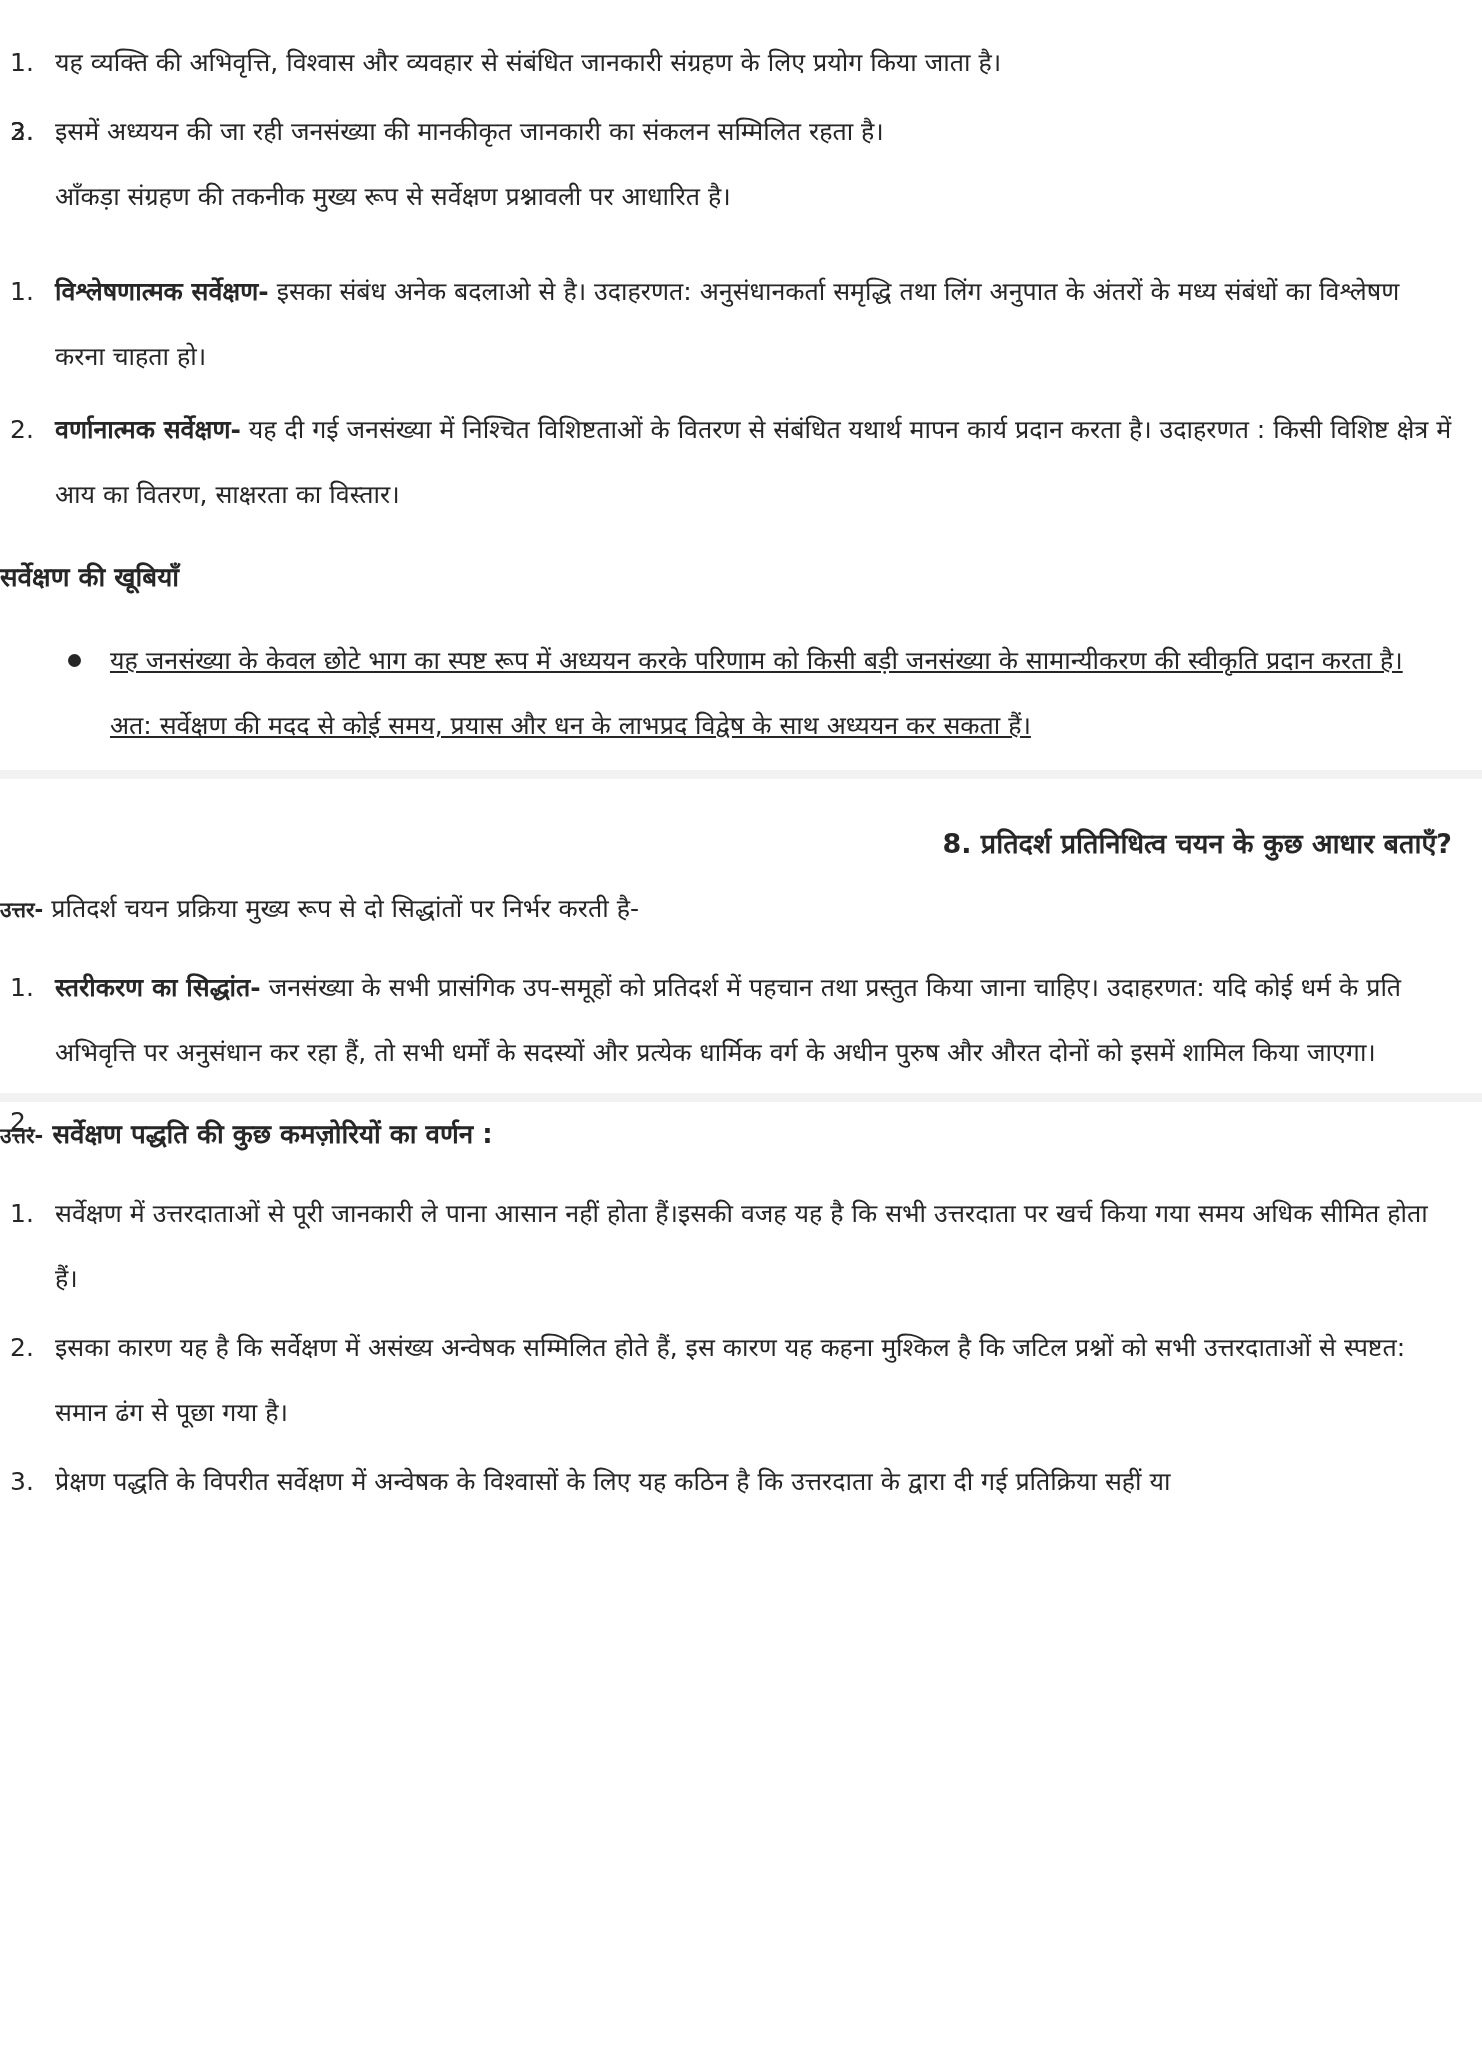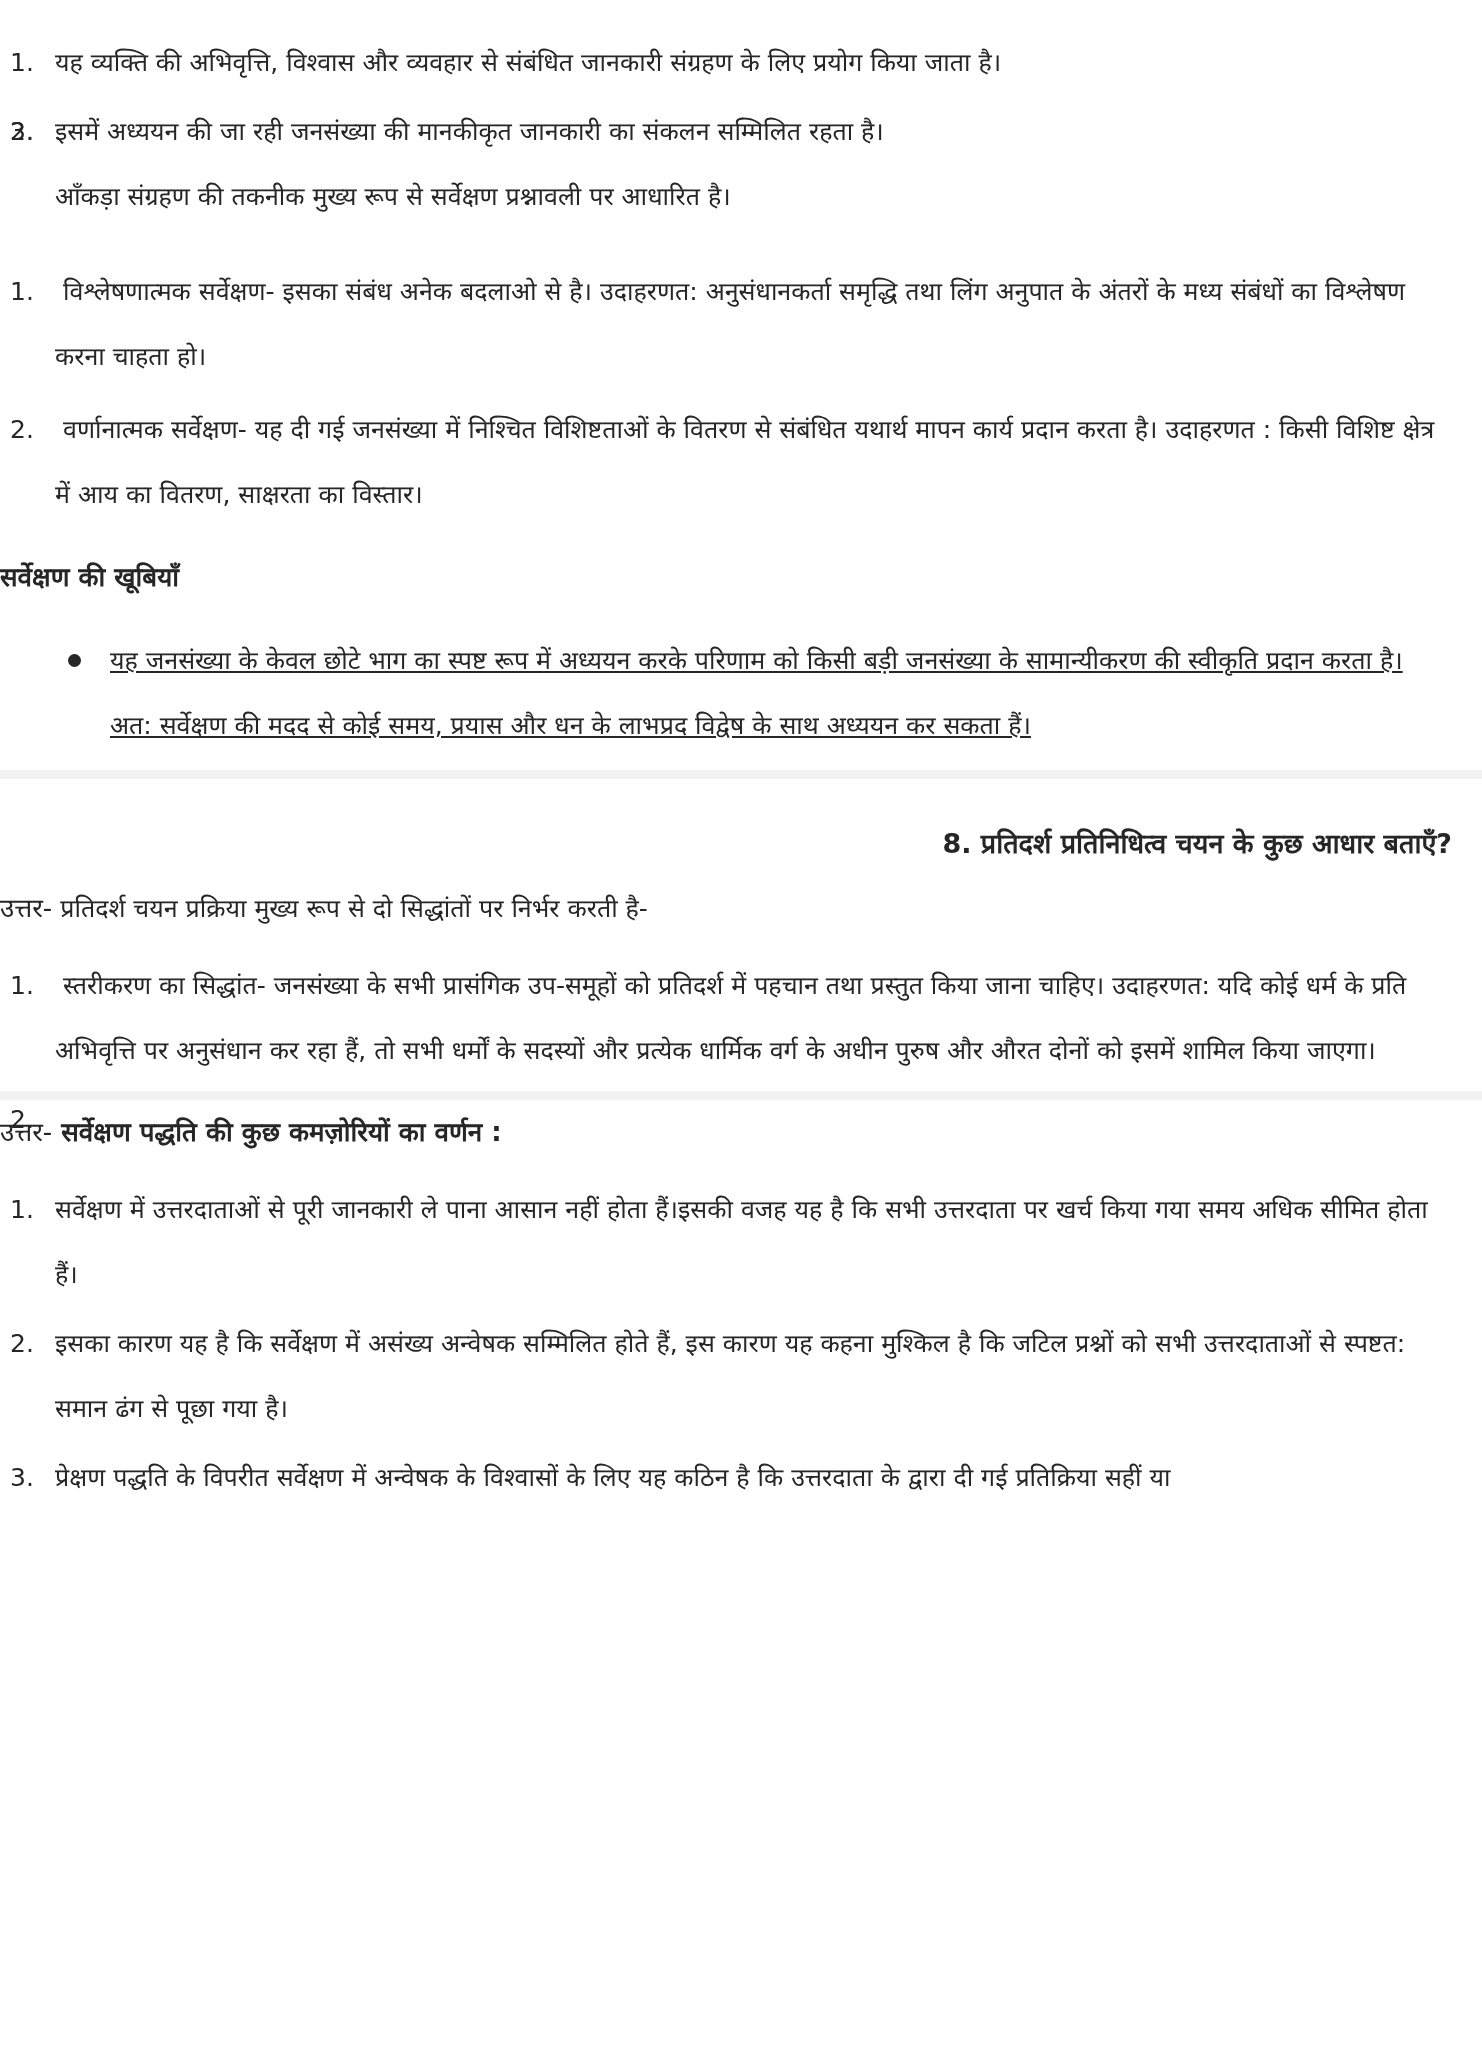--- a/index.html
+++ b/index.html
@@ -14,40 +14,40 @@
     font-size: 25px;
     line-height: 65px;
   }
   .page { width: 1482px; height: 2054px; position: relative; }
 
   .num-list { margin: 0; padding: 0 30px 0 0; list-style: none; }
   .num-list .item { position: relative; padding-left: 55px; }
   .num-list .item + .item { margin-top: 4px; }
   .num-list .num { position: absolute; left: 10px; top: 0; }
 
-  .lead { font-weight: normal; margin-left: 8px; }
+  .lead { font-weight: bold; }
 
   .section-heading {
     font-weight: bold;
     font-size: 26px;
     line-height: 65px;
     margin: 0;
     padding-right: 30px;
   }
   .q-heading {
     font-weight: bold;
     font-size: 27px;
     line-height: 65px;
     margin: 0;
     padding-right: 30px;
     text-align: right;
   }
   .answer-line { margin: 0; padding-right: 30px; }
   .answer-line.bold-all { font-weight: bold; font-size: 26px; }
-  .answer-label { font-weight: normal; font-size: 26px; }
+  .answer-label { font-weight: bold; font-size: 21px; }
 
   .bullet-list { margin: 0; padding: 0 30px 0 0; list-style: none; }
   .bullet-list .item { position: relative; padding-left: 110px; text-decoration: underline; }
   .bullet-dot {
     position: absolute; left: 68px; top: 26px;
     width: 13px; height: 13px; border-radius: 50%;
     background: #262626;
   }
 
   .divider { height: 9px; width: 100%; background: #f2f2f2; }

